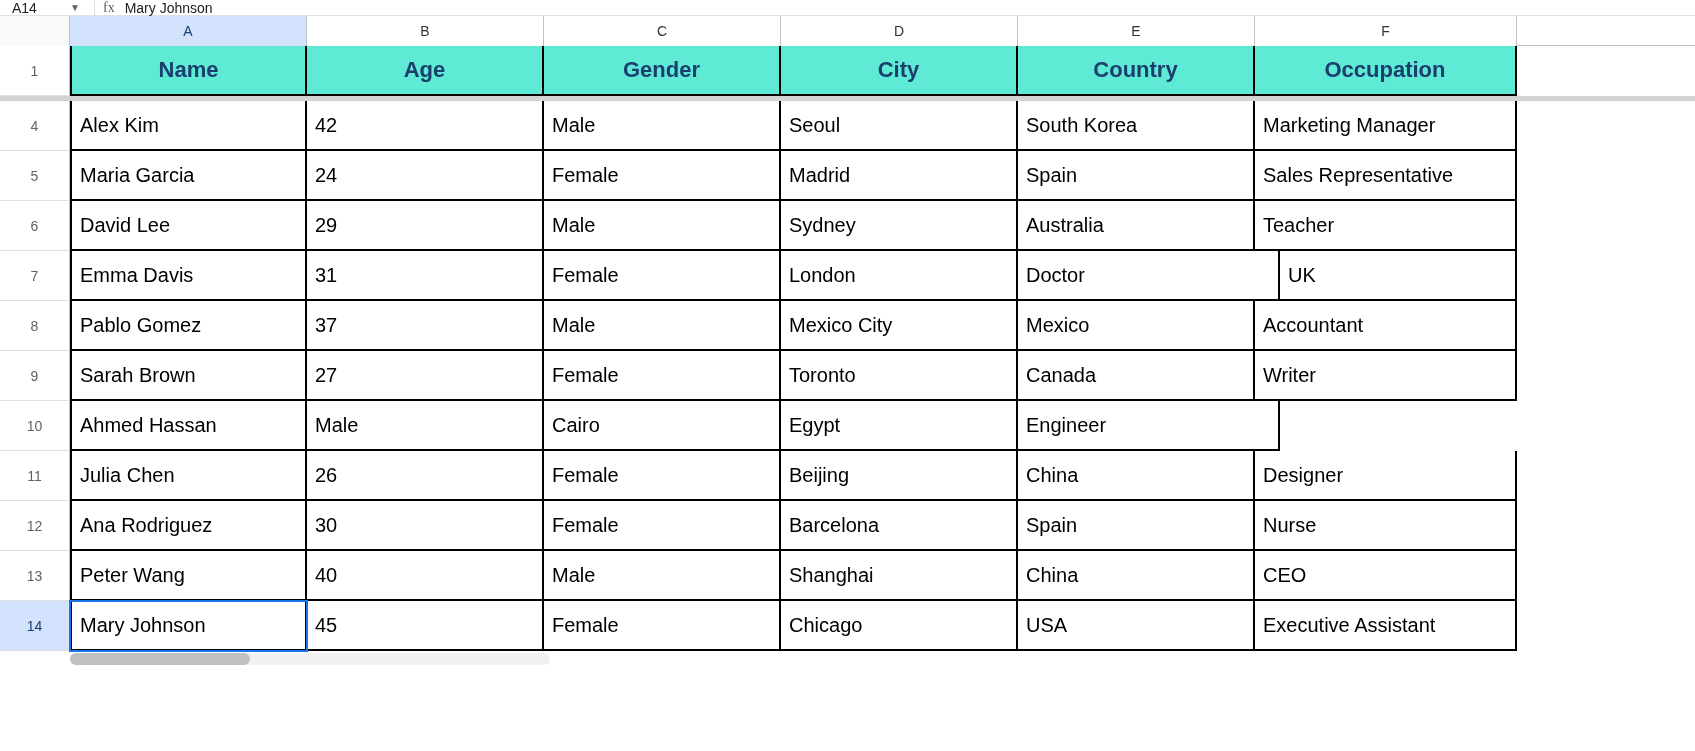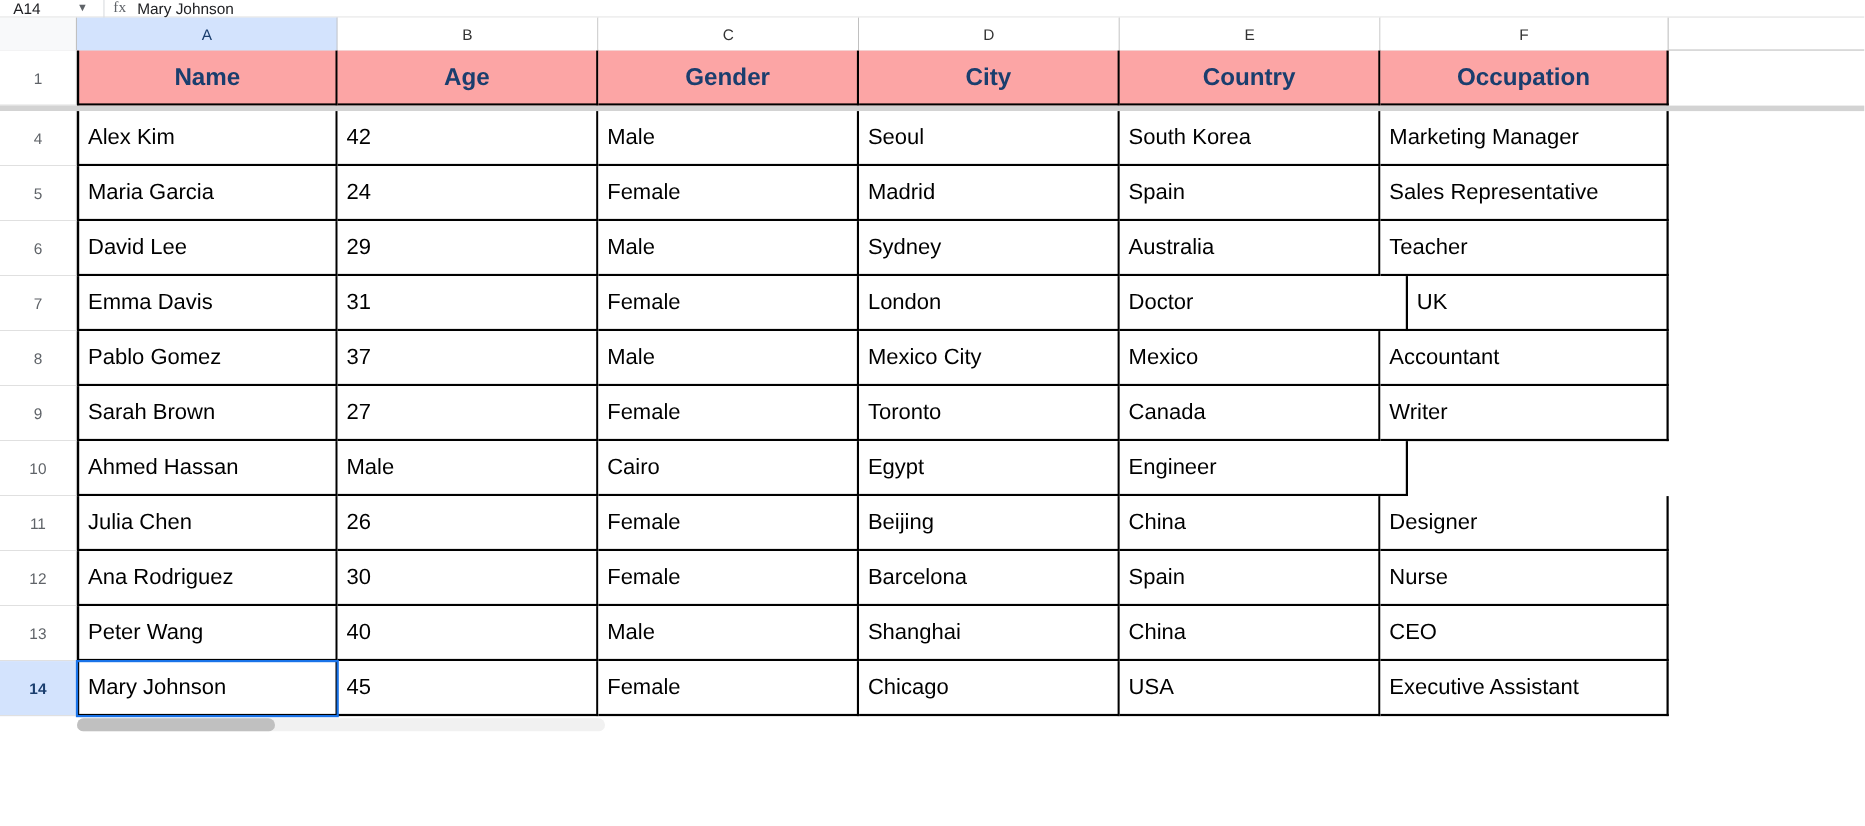--- a/index.html
+++ b/index.html
@@ -99,38 +99,38 @@
       text-align: center;
       line-height: 50px;
       font-size: 14px;
       color: #5f6368;
       background: #fff;
       cursor: pointer;
     }
     .row-head.sel {
       background: #d3e3fd;
       color: #1a3e6e;
-      font-weight: 700;
+      font-weight: 400;
     }
     .cell {
       flex: 0 0 237px;
       border-right: 2px solid #000;
       border-bottom: 2px solid #000;
       padding: 0 8px;
       font-size: 20px;
       color: #000;
       display: flex;
       align-items: center;
       background: #fff;
     }
     .col-f.cell {
       flex: 0 0 262px;
     }
     .th-cell {
-      background: #fca5a5;
+      background: #5eead4;
       color: #1a3e6e;
       font-weight: 700;
       font-size: 22px;
       justify-content: center;
       border-right: 2px solid #000;
       border-bottom: 2px solid #000;
     }
     .frozen-sep {
       height: 5px;
       background: #d3d3d3;

